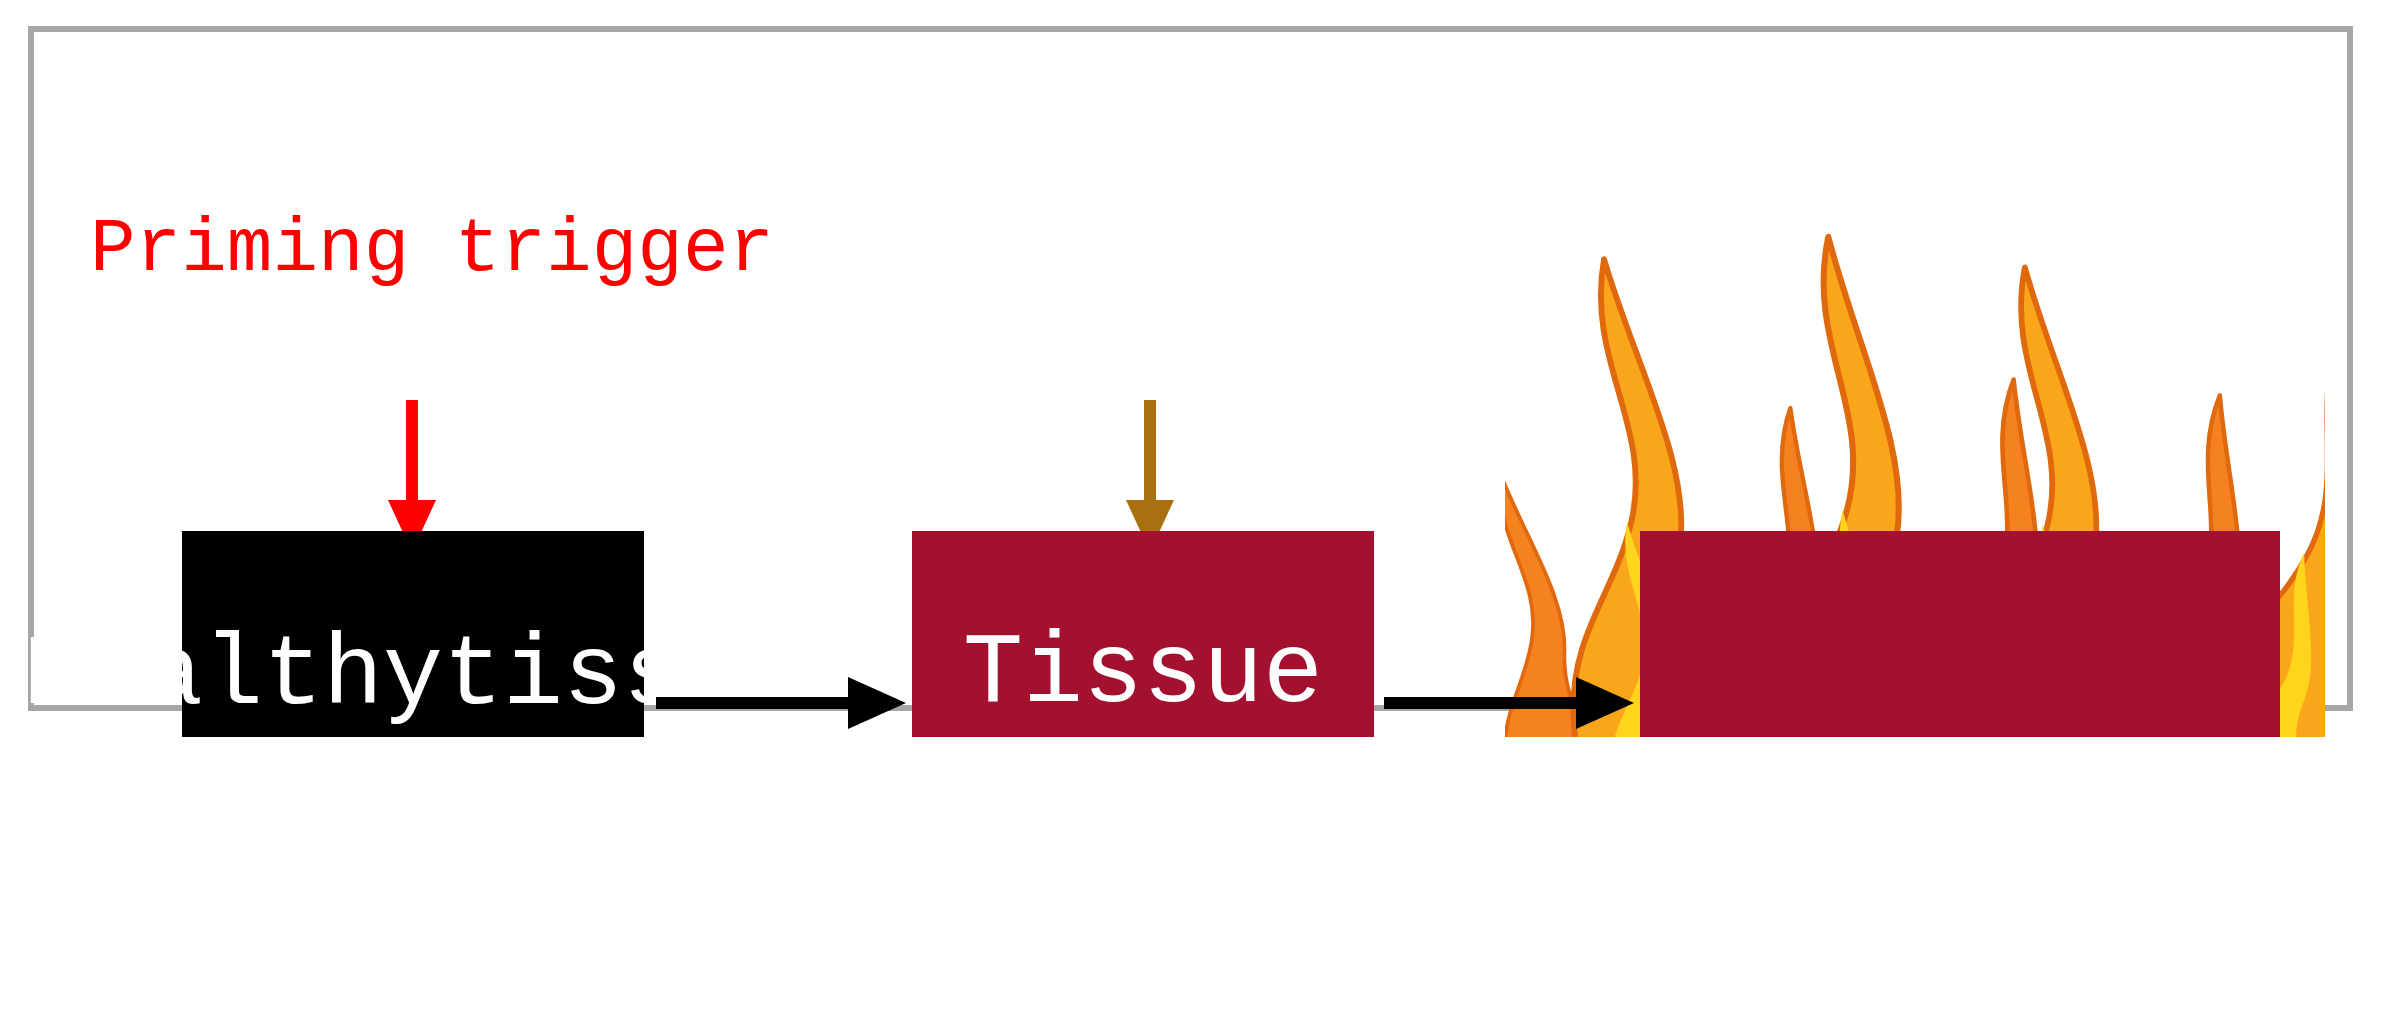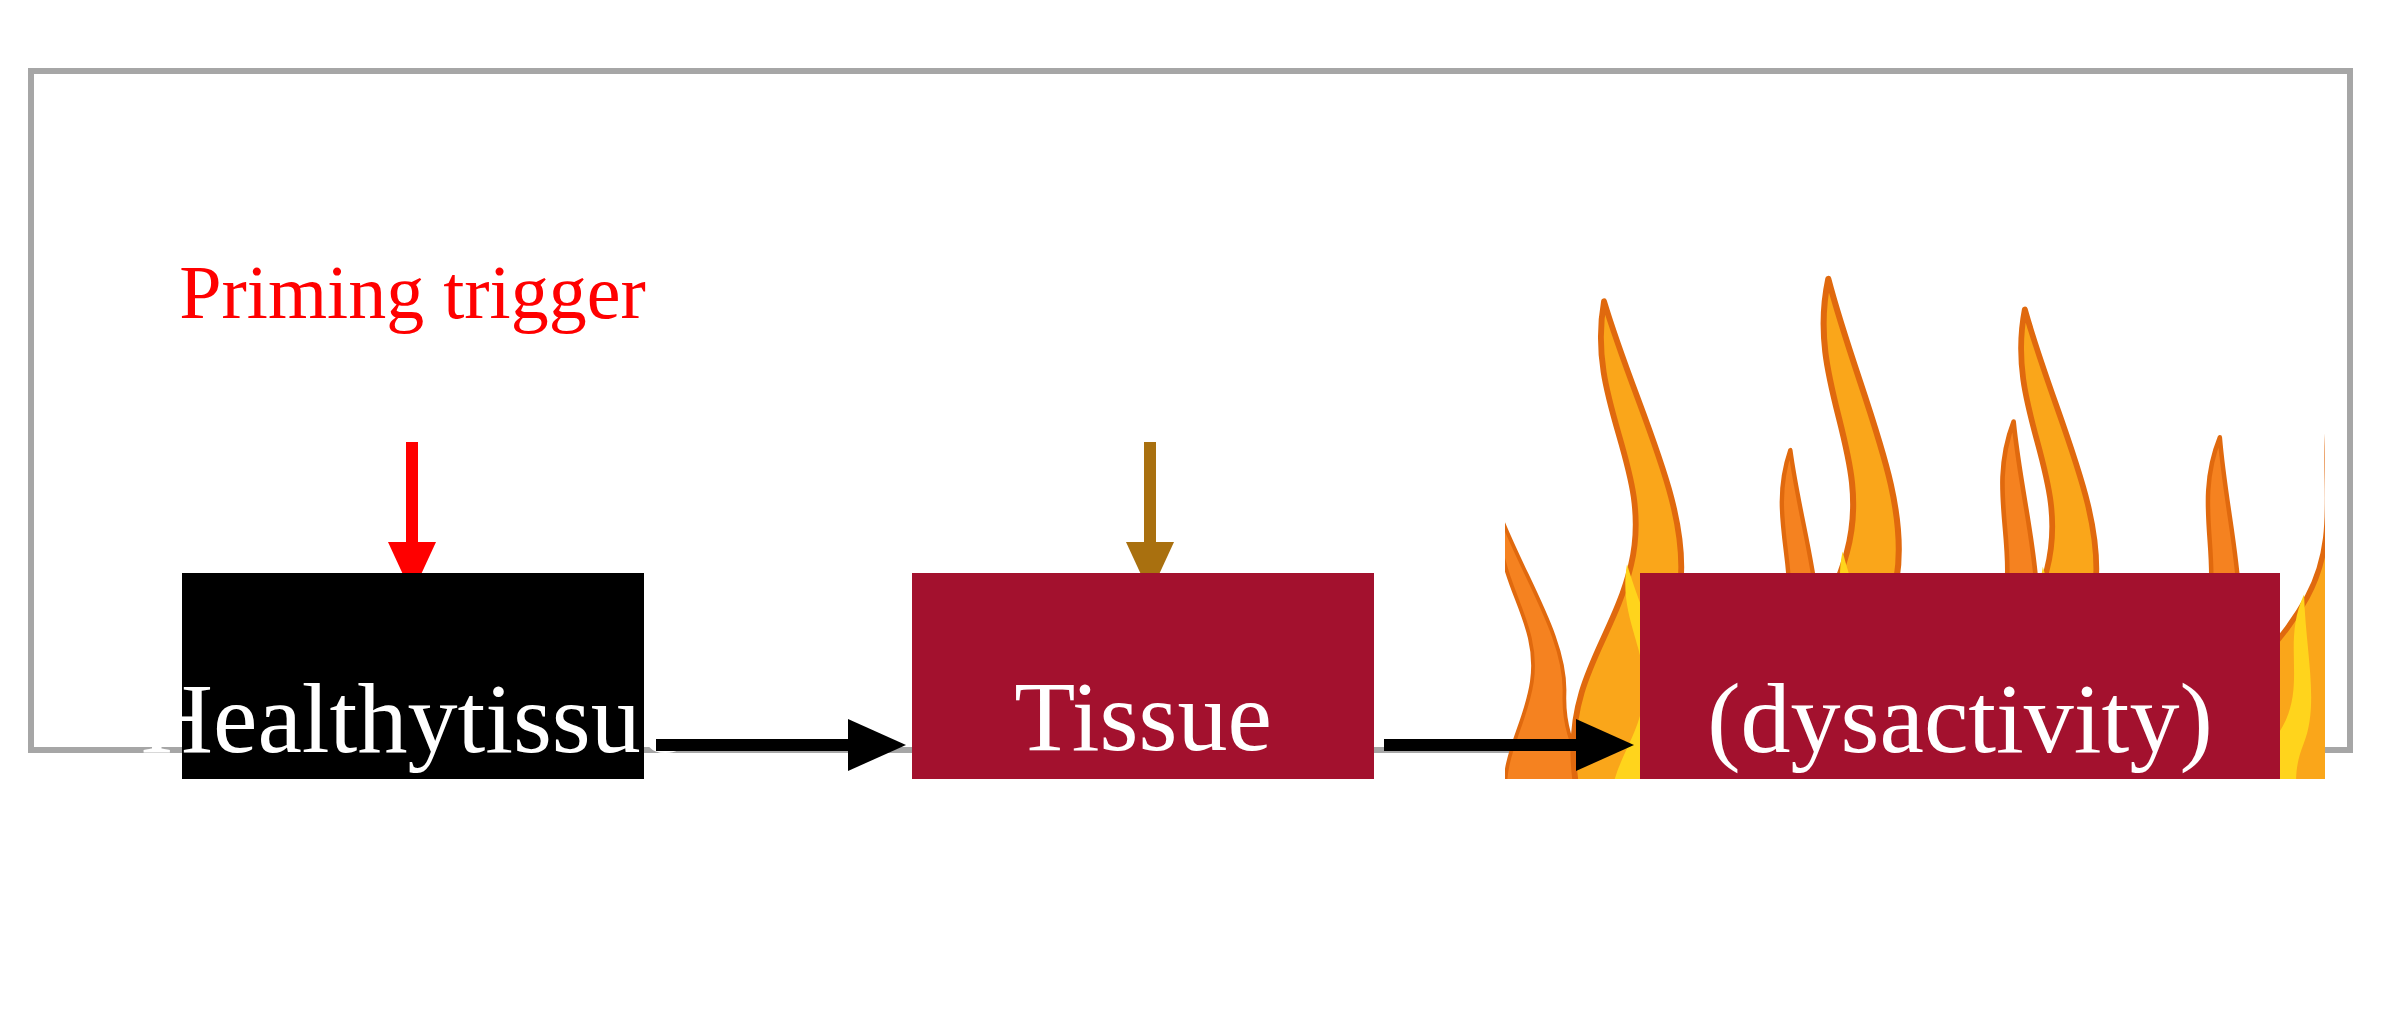--- a/index.html
+++ b/index.html
@@ -1,23 +1,22 @@
 <!DOCTYPE html>
 <html style="--color-background: #FFFFFF; --color-border: #A6A6A6; --color-priming_text: #FF0000; --color-priming_arrow: #FF0000; --color-initiating_text: #BF8512; --color-initiating_arrow: #A9700F; --color-node_healthy_bg: #000000; --color-node_red_bg: #A3112E; --color-node_text: #FFFFFF; --color-flow_arrow: #000000; --color-flame_orange_dark: #F58220; --color-flame_orange_light: #FAA61A; --color-flame_outline: #E0690E; --color-flame_yellow: #FFD41C;"><head>
 <meta charset="utf-8">
 <style>
   html, body { margin: 0; padding: 0; background: #ffffff; }
   .stage {
     position: relative;
     width: 2381px;
     height: 737px;
     background: var(--color-background, #ffffff);
-    font-family: Liberation Serif, serif;
+    font-family: Liberation Mono, monospace;
     overflow: hidden;
-    margin-top: 42px;
   }
   .outer-border {
     position: absolute;
     left: 28px; right: 28px; top: 26px; bottom: 26px;
     border: 6px solid var(--color-border, #a6a6a6);
   }
   .trigger-label {
     position: absolute;
     top: 205px;
     width: 645px;
@@ -154,16 +153,15 @@
   <div class="node primed-node">
     <span>Tissue</span>
   </div>
 
   <div class="h-arrow flow-arrow-2">
     <div class="shaft"></div>
     <div class="head"></div>
   </div>
 
   <div class="node pathology-node">
-    <span>(dysactivity)</span>
   </div>
 
 </div>
 
 </body></html>

